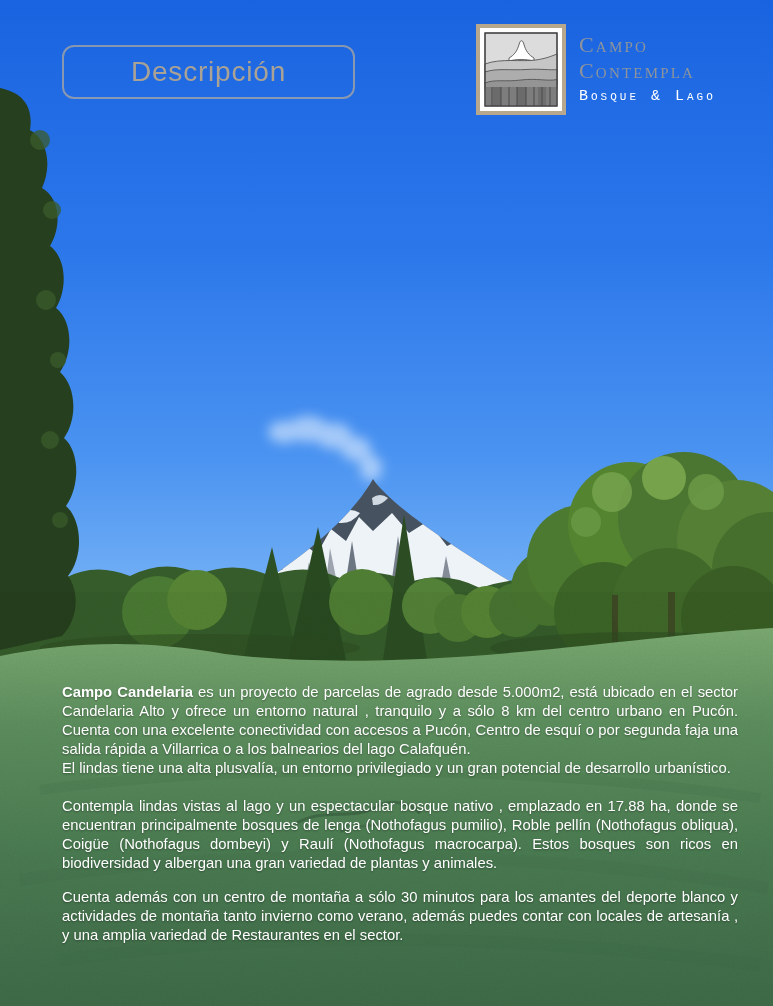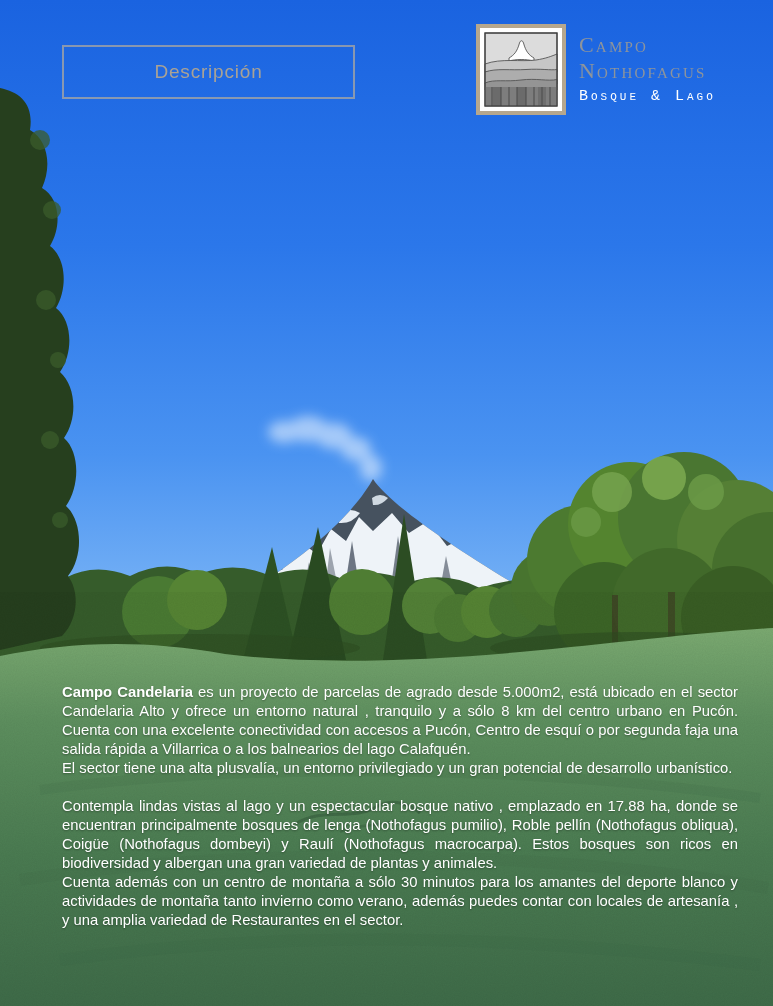--- a/index.html
+++ b/index.html
@@ -5,23 +5,23 @@
   html,body{margin:0;padding:0;background:#1b1b1b;}
   .page{
     position:relative;width:773px;height:1006px;overflow:hidden;
     font-family:"Liberation Sans", sans-serif;background:#2b77ea;
   }
   svg.scene{position:absolute;left:0;top:0;display:block;}
 
   
   .desc-box{
     position:absolute;left:62px;top:45px;width:289px;height:50px;
-    border:2px solid rgba(178,171,156,0.72);border-radius:0;
+    border:2px solid rgba(178,171,156,0.72);border-radius:12px;
     display:flex;align-items:center;justify-content:center;
-    color:#a9a295;font-size:19px;letter-spacing:0.8px;font-weight:400;
+    color:#a9a295;font-size:28px;letter-spacing:0.8px;font-weight:400;
   }
 
   
   .logo{position:absolute;left:476px;top:24px;display:flex;}
   .logo-mark{width:90px;height:91px;flex:0 0 auto;}
   .logo-text{margin-left:13px;padding-top:8px;font-family:"Liberation Serif", serif;}
   .brand-line{
     font-variant:small-caps;color:#8d949c;font-size:22px;line-height:26px;
     letter-spacing:2.2px;white-space:nowrap;
   }
@@ -32,21 +32,21 @@
 
   
   .body-text{
     position:absolute;left:62px;top:683px;width:676px;
     color:#ffffff;font-size:14.8px;line-height:19px;text-align:justify;
     text-shadow:0 1px 2px rgba(0,0,0,0.35);
   }
   .body-text p{margin:0;}
   .body-text p.gap-sm{}
   .body-text p.gap-md{margin-bottom:19px;}
-  .body-text p.gap-lg{}
+  .body-text p.gap-lg{margin-bottom:15px;}
   .body-text strong{font-weight:700;}
 </style>
 </head>
 <body>
 
 <div class="page">
 
   <svg class="scene" width="773" height="1006" viewBox="0 0 773 1006" aria-hidden="true">
     <defs>
       <linearGradient id="sky" x1="0" y1="0" x2="0" y2="1">
@@ -182,31 +182,31 @@
         <line x1="41" y1="63" x2="41" y2="82"></line>
         <line x1="50" y1="63" x2="50" y2="82"></line>
         <line x1="58" y1="63" x2="58" y2="82"></line>
         <line x1="66" y1="63" x2="66" y2="82"></line>
         <line x1="74" y1="63" x2="74" y2="82"></line>
       </g>
       <rect x="9" y="9" width="72" height="73" fill="none" stroke="#3f3f3f" stroke-width="1.2"></rect>
     </svg>
     <div class="logo-text">
       <div class="brand-line">Campo</div>
-      <div class="brand-line">Nothofagus</div>
+      <div class="brand-line">Contempla</div>
       <div class="brand-tagline">Bosque &amp; Lago</div>
     </div>
   </div>
 
   <div class="body-text">
     <p class="gap-sm">
       <strong>Campo Candelaria</strong><span> es un proyecto de parcelas de agrado desde 5.000m2, está ubicado en el sector Candelaria Alto y ofrece un entorno natural , tranquilo y a sólo 8 km del centro urbano en Pucón. Cuenta con una excelente conectividad con accesos a Pucón, Centro de esquí o por segunda faja una salida rápida a Villarrica o a los balnearios del lago Calafquén.</span>
     </p>
     <p class="gap-md">
-      <span>El sector tiene una alta plusvalía, un entorno privilegiado y un gran potencial de desarrollo urbanístico.</span>
+      <span>El lindas tiene una alta plusvalía, un entorno privilegiado y un gran potencial de desarrollo urbanístico.</span>
     </p>
     <p class="gap-lg">
       <span>Contempla lindas vistas al lago y un espectacular bosque nativo , emplazado en 17.88 ha, donde se encuentran principalmente bosques de lenga (Nothofagus pumilio), Roble pellín (Nothofagus obliqua), Coigüe (Nothofagus dombeyi) y Raulí (Nothofagus macrocarpa). Estos bosques son ricos en biodiversidad y albergan una gran variedad de plantas y animales.</span>
     </p>
     <p>
       <span>Cuenta además con un centro de montaña a sólo 30 minutos para los amantes del deporte blanco y actividades de montaña tanto invierno como verano, además puedes contar con locales de artesanía , y una amplia variedad de Restaurantes en el sector.</span>
     </p>
   </div>
 
 </div>

